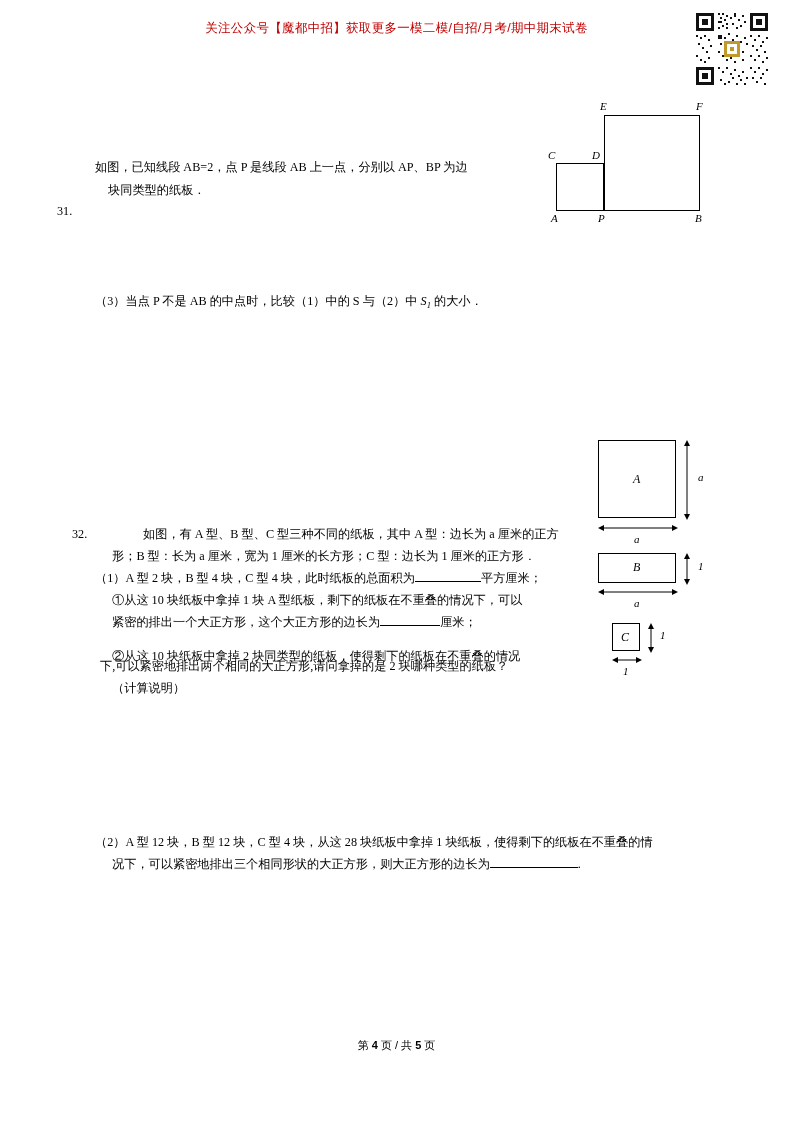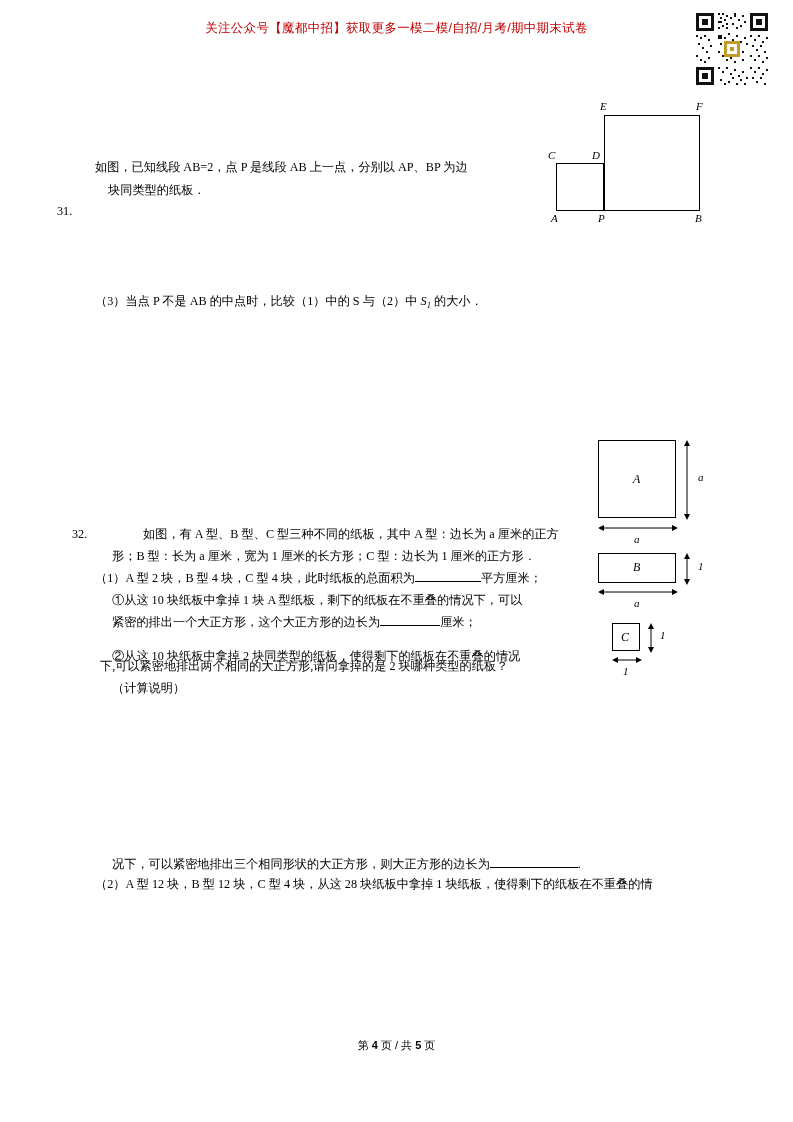--- a/index.html
+++ b/index.html
@@ -333,21 +333,21 @@
   <div class="line" style="left:112px; top:588px;">①从这 10 块纸板中拿掉 1 块 A 型纸板，剩下的纸板在不重叠的情况下，可以</div>
 
   <div class="line" style="left:112px; top:610px;">
     <span>紧密的排出一个大正方形，这个大正方形的边长为</span><span class="blank-u" style="width:60px;"></span><span>厘米；</span>
   </div>
 
   <div class="line" style="left:112px; top:612px;margin-top:32px;">②从这 10 块纸板中拿掉 2 块同类型的纸板，使得剩下的纸板在不重叠的情况</div>
   <div class="line" style="left:100px; top:654px;">下,可以紧密地排出两个相同的大正方形,请问拿掉的是 2 块哪种类型的纸板？</div>
   <div class="line" style="left:112px; top:676px;">（计算说明）</div>
 
-  <div class="line" style="left:95px; top:830px;margin-top:42px;">（2）A 型 12 块，B 型 12 块，C 型 4 块，从这 28 块纸板中拿掉 1 块纸板，使得剩下的纸板在不重叠的情</div>
+  <div class="line" style="left:95px; top:830px;">（2）A 型 12 块，B 型 12 块，C 型 4 块，从这 28 块纸板中拿掉 1 块纸板，使得剩下的纸板在不重叠的情</div>
 
   <div class="line" style="left:112px; top:852px;">
     <span>况下，可以紧密地排出三个相同形状的大正方形，则大正方形的边长为</span><span class="blank-u" style="width:88px;"></span><span>.</span>
   </div>
 
   <div class="footer">
     <span>第 </span><b>4</b><span> 页 / 共 </span><b>5</b><span> 页</span>
   </div>
 
 </div>

